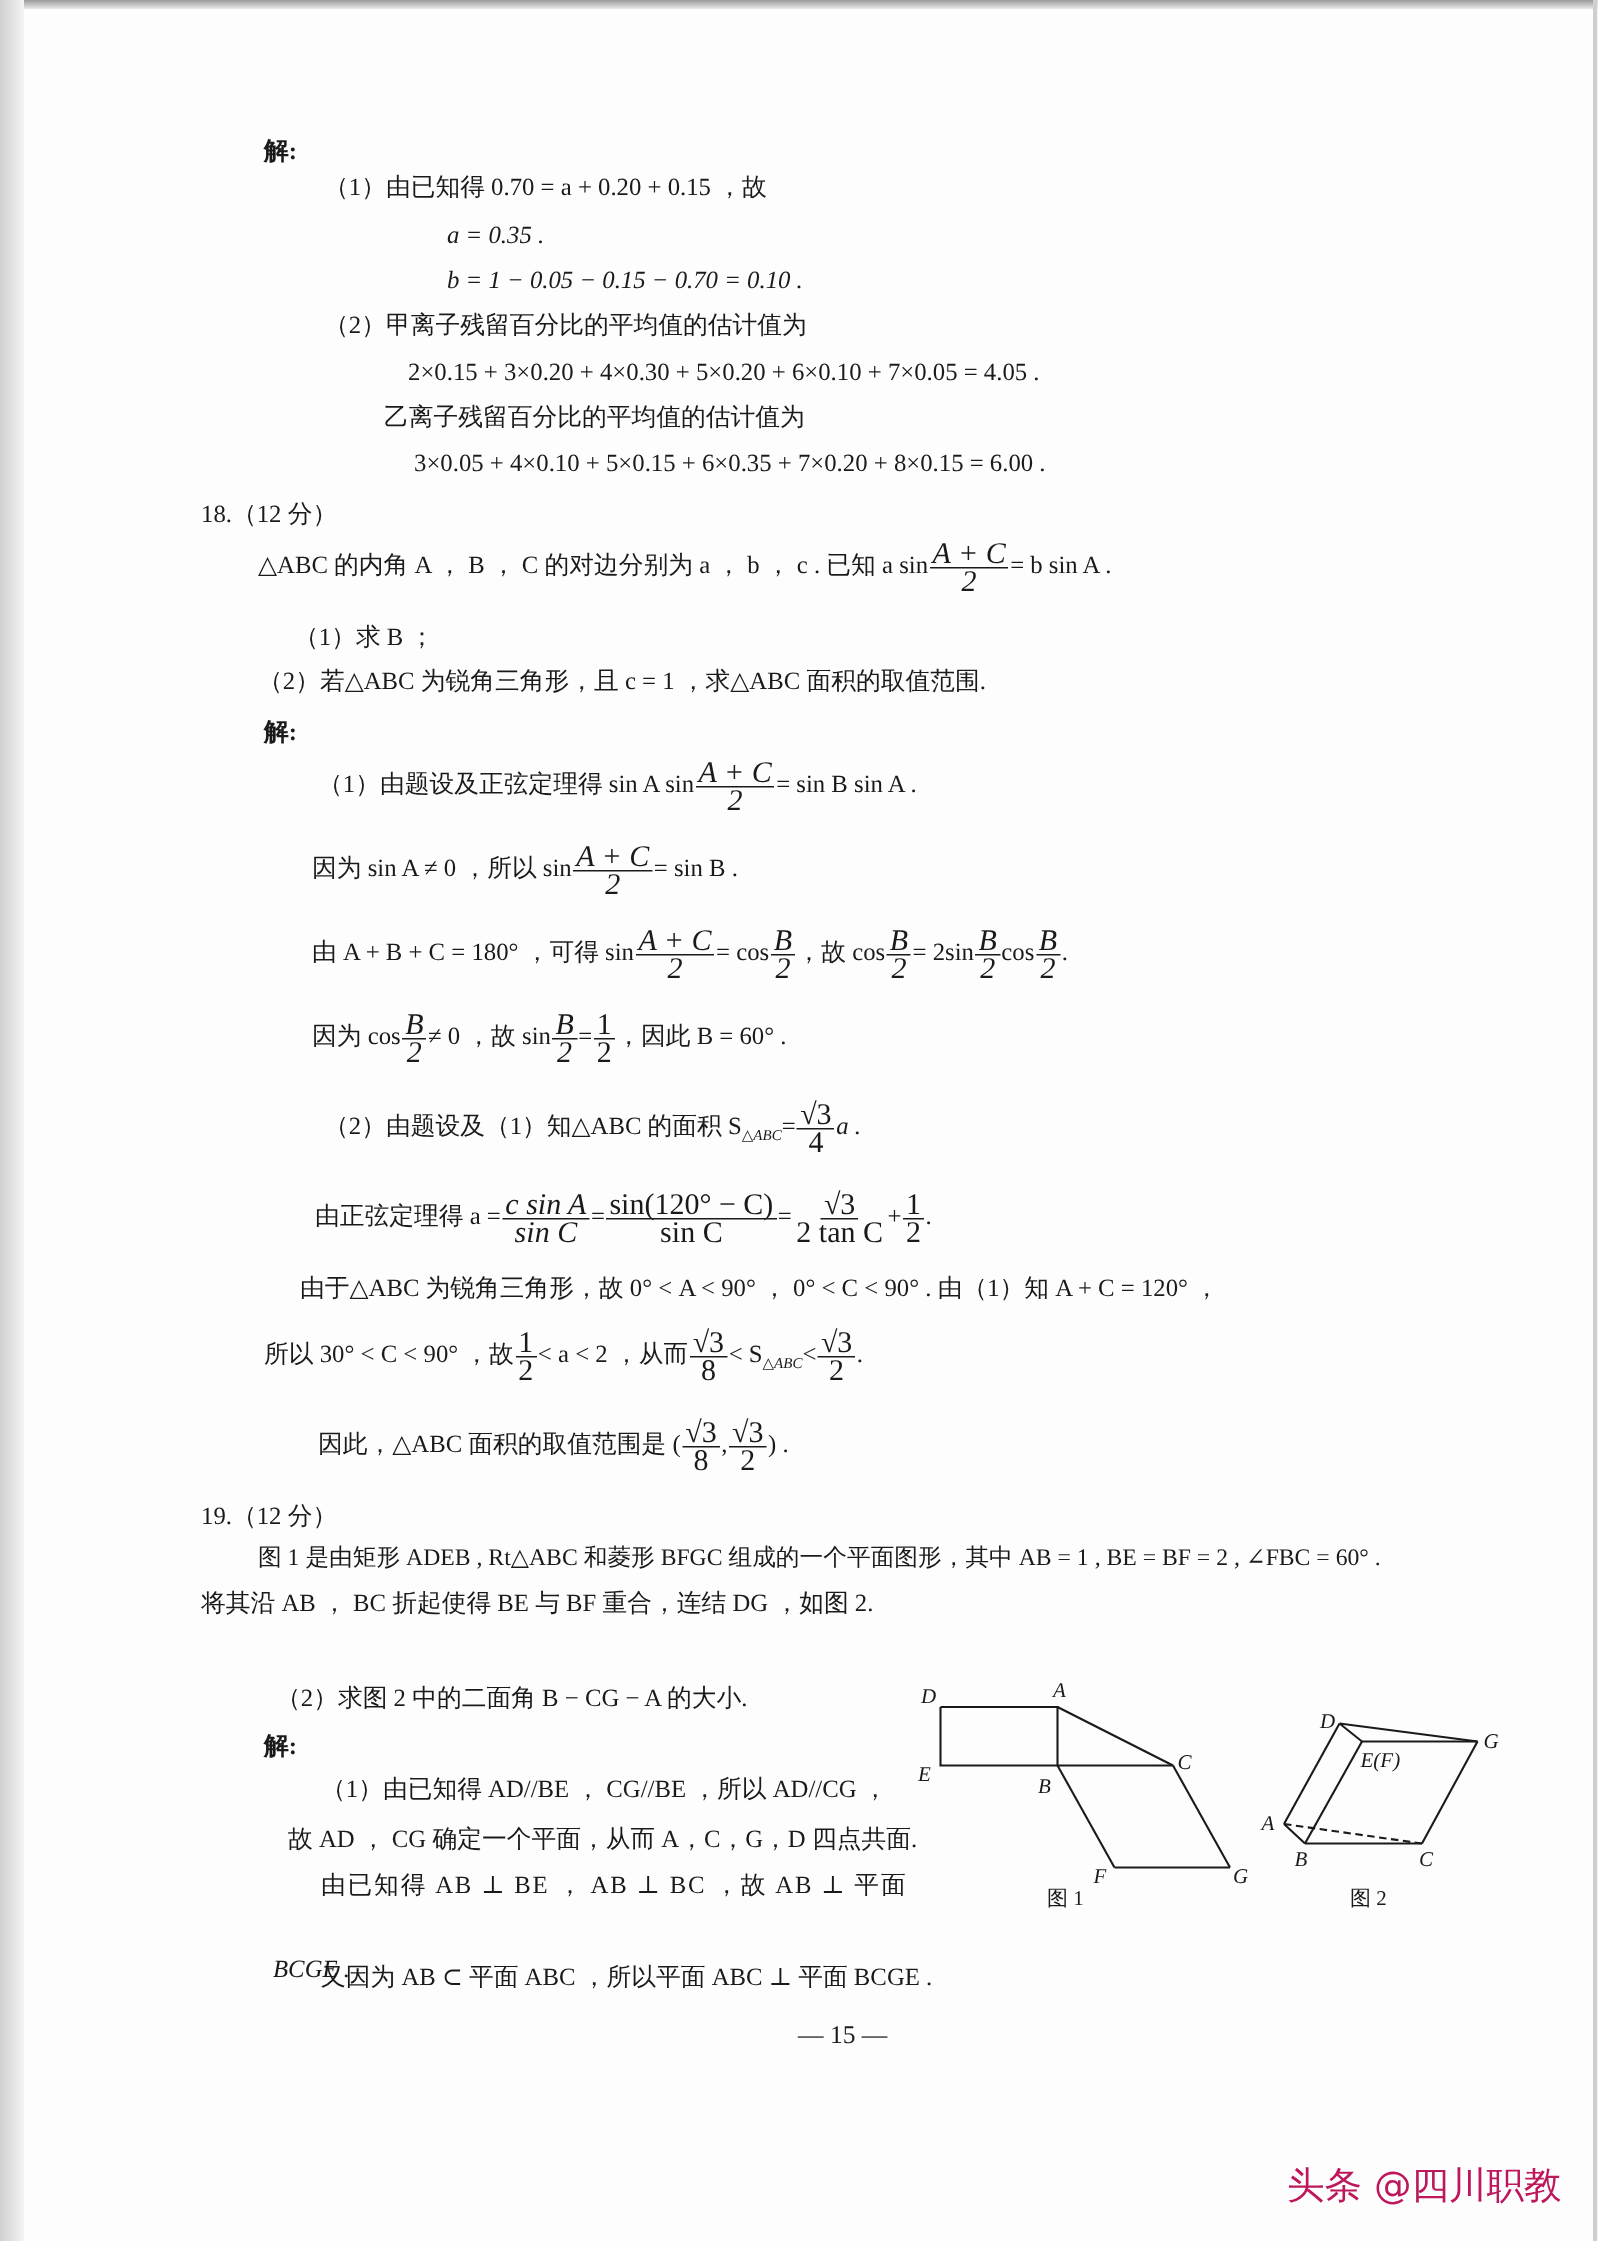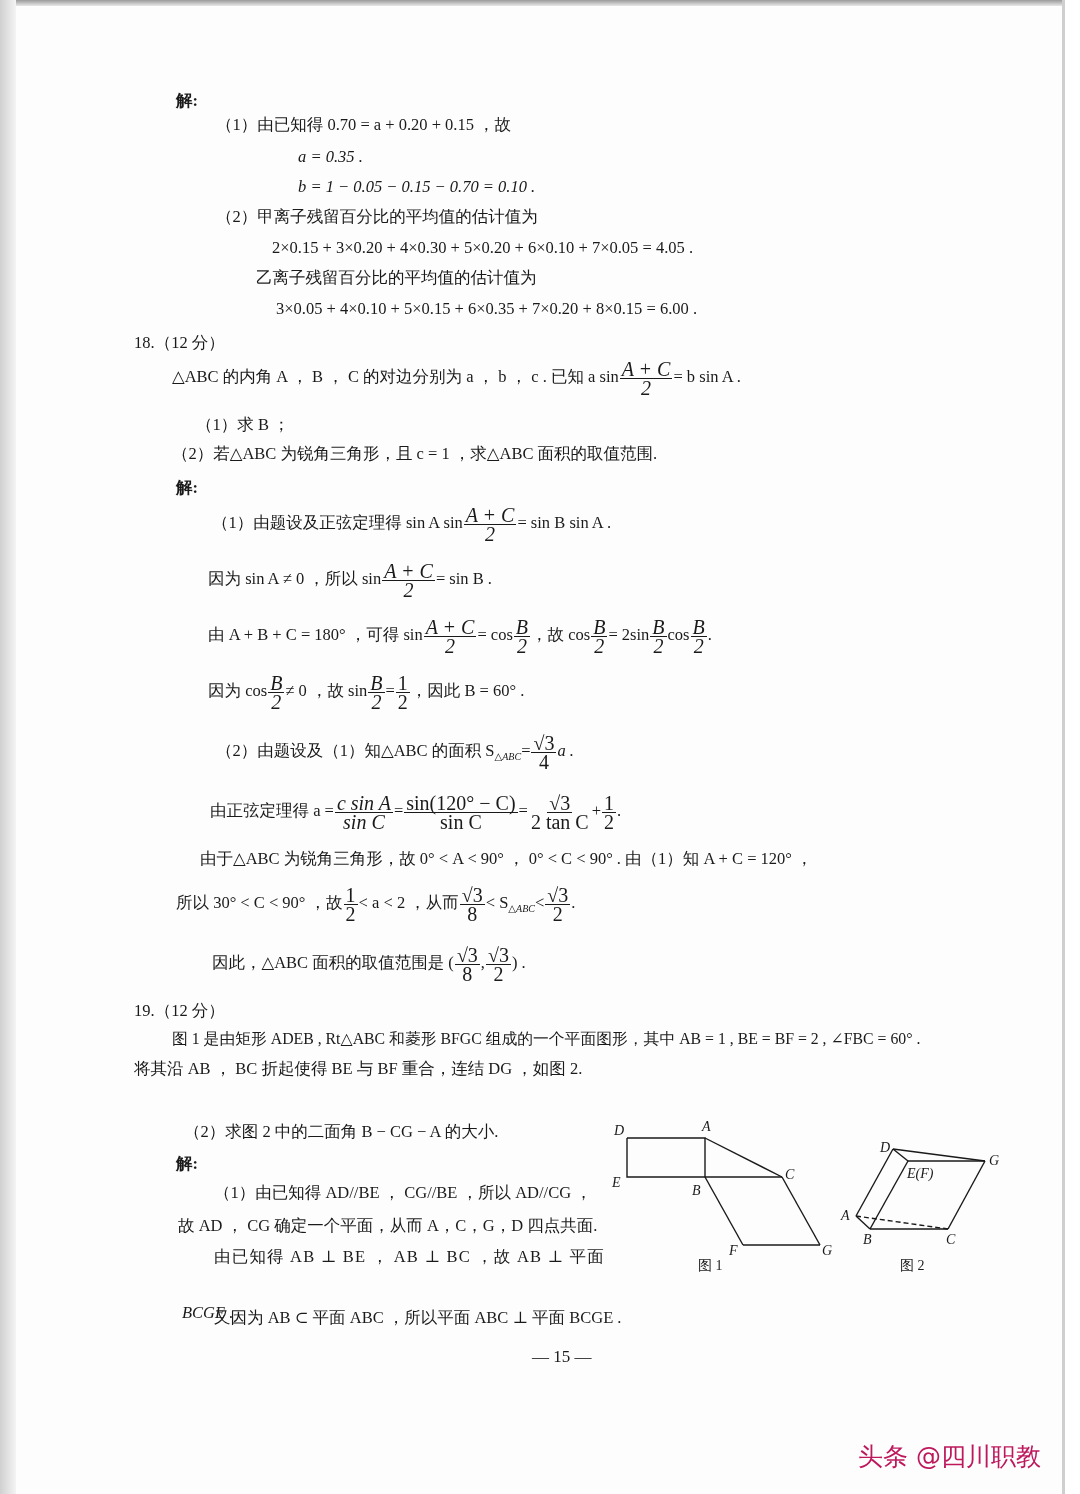--- a/index.html
+++ b/index.html
@@ -137,21 +137,21 @@
         <span class="den">2</span>
       </span><span>) .</span>
   </div>
 
   <div class="line" style="left:134px; top:1000px;">19.（12 分）</div>
   <div class="line" style="left:172px; top:1028px; font-size:15.8px;">图 1 是由矩形 ADEB , Rt△ABC 和菱形 BFGC 组成的一个平面图形，其中 AB = 1 , BE = BF = 2 , ∠FBC = 60° .</div>
   <div class="line" style="left:134px; top:1058px;">将其沿 AB ， BC 折起使得 BE 与 BF 重合，连结 DG ，如图 2.</div>
   <div class="line" style="left:184px; top:1121px;">（2）求图 2 中的二面角 B − CG − A 的大小.</div>
   <div class="line bold" style="left:176px; top:1153px;">解:</div>
   <div class="line" style="left:214px; top:1182px;">（1）由已知得 AD//BE ， CG//BE ，所以 AD//CG ，</div>
-  <div class="line" style="left:178px; top:1215px;">故 AD ， CG 确定一个平面，从而 A，C，G，D 四点共面.</div>
+  <div class="line" style="left:192px; top:1215px;">故 AD ， CG 确定一个平面，从而 A，C，G，D 四点共面.</div>
   <div class="line" style="left:214px; top:1246px; letter-spacing:1.2px;">由已知得 AB ⊥ BE ， AB ⊥ BC ，故 AB ⊥ 平面</div>
   <div class="line i" style="left:182px; top:1278px;margin-top:24px;">BCGE .</div>
   <div class="line" style="left:214px; top:1307px;">又因为 AB ⊂ 平面 ABC ，所以平面 ABC ⊥ 平面 BCGE .</div>
 
   <div class="figure" style="left:600px; top:1115px; width:240px; height:170px;">
     <svg width="240" height="170" viewBox="0 0 240 170">
       <g stroke="#1a1a1a" stroke-width="1.4" fill="none">
         <polyline points="27,23 105,23 105,62 27,62 27,23"></polyline>
         <line x1="105" y1="23" x2="182" y2="62"></line>
         <line x1="105" y1="62" x2="182" y2="62"></line>

